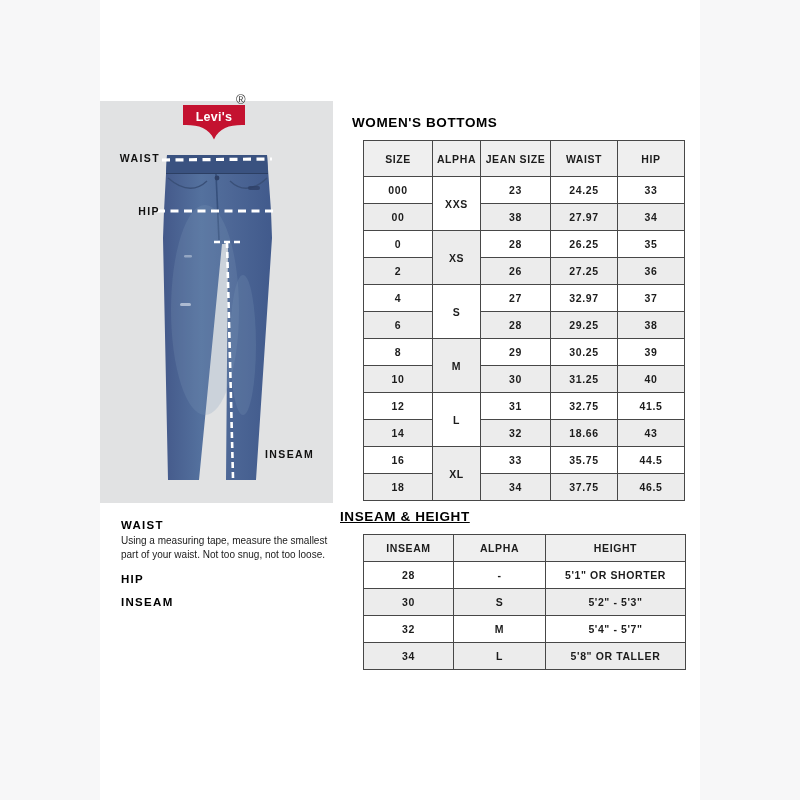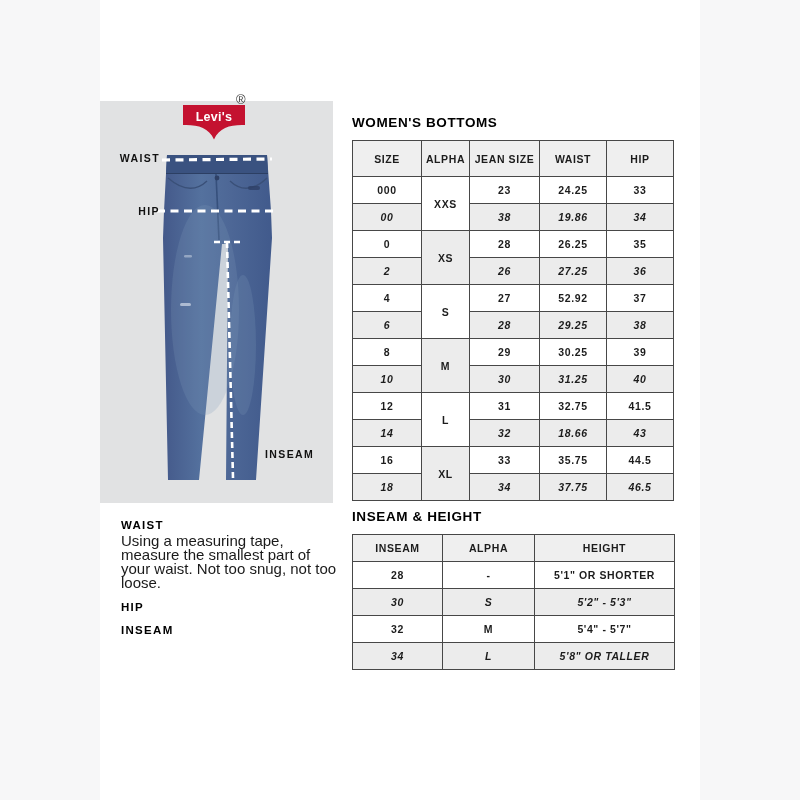--- a/index.html
+++ b/index.html
@@ -17,40 +17,40 @@
   .reg-mark{ position:absolute; left:136px; top:-9px; font-size:13px; color:#3a3a3a; }
   .jeans{ position:absolute; left:50px; top:49px; width:130px; height:340px; }
   .diagram-label{ position:absolute; font-size:10.5px; font-weight:700; letter-spacing:1.4px; color:var(--text); }
   .lbl-waist{ left:0; top:51px; width:60px; text-align:right; }
   .lbl-hip{ left:0; top:104px; width:60px; text-align:right; }
   .lbl-inseam{ left:165px; top:347px; }
 
   
   .section-title{ position:absolute; font-size:13.5px; font-weight:700; letter-spacing:.6px; color:#000; }
   .title-bottoms{ left:252px; top:115px; }
-  .title-inseam{ left:252px; top:509px; }
-
-  
-  table{ border-collapse:collapse; table-layout:fixed; position:absolute; background:#c2410c; }
+  .title-inseam{ left:240px; top:509px;text-decoration:underline; }
+
+  
+  table{ border-collapse:collapse; table-layout:fixed; position:absolute; background:#c2410c;margin-left:11px; }
   .tbl-bottoms{ left:252px; top:140px; width:321px; }
   .tbl-inseam{ left:252px; top:534px; width:322px; }
   th,td{ border:1px solid var(--border-dark); text-align:center; vertical-align:middle;
          font-size:10.5px; font-weight:700; letter-spacing:.6px; color:#1c1c1c; background:#fff; }
   th{ background:var(--header-gray); height:36px; }
   .tbl-inseam th{ height:27px; }
   td{ height:27px; }
-  tr.shaded td{ background:var(--row-gray);font-style:italic; }
+  tr.shaded td{ background:var(--row-gray); }
   td.alpha-shaded{ background:var(--row-gray); }
   td.alpha-white{ background:#fff; }
 
   
   .instructions{ position:absolute; left:21px; top:519px; width:216px; }
   .instr-block{ margin-bottom:11px; }
   .instr-heading{ font-size:11.5px; font-weight:700; letter-spacing:1.3px; color:#000; margin-bottom:3px; }
-  .instr-body{ font-size:15px; line-height:14px; color:#1a1a1a; }
+  .instr-body{ font-size:10px; line-height:14px; color:#1a1a1a; }
 </style>
 </head>
 <body>
 
 <div class="page">
   <div class="card">
 
     <div class="panel">
       <svg class="logo" viewBox="0 0 62 36">
         <path fill="#c41230" d="M0 0 H62 V20 C48 19.5 36.5 22 31 34.5 C25.5 22 14 19.5 0 20 Z"></path>
@@ -112,41 +112,41 @@
           <tr>
             <td>000</td>
             <td rowspan="2" class="alpha-white">XXS</td>
             <td>23</td>
             <td>24.25</td>
             <td>33</td>
           </tr>
           <tr class="shaded">
             <td>00</td>
             <td>38</td>
-            <td>19.86</td>
+            <td>27.97</td>
             <td>34</td>
           </tr>
           <tr>
             <td>0</td>
             <td rowspan="2" class="alpha-shaded">XS</td>
             <td>28</td>
             <td>26.25</td>
             <td>35</td>
           </tr>
           <tr class="shaded">
             <td>2</td>
             <td>26</td>
             <td>27.25</td>
             <td>36</td>
           </tr>
           <tr>
             <td>4</td>
             <td rowspan="2" class="alpha-white">S</td>
             <td>27</td>
-            <td>52.92</td>
+            <td>32.97</td>
             <td>37</td>
           </tr>
           <tr class="shaded">
             <td>6</td>
             <td>28</td>
             <td>29.25</td>
             <td>38</td>
           </tr>
           <tr>
             <td>8</td>

